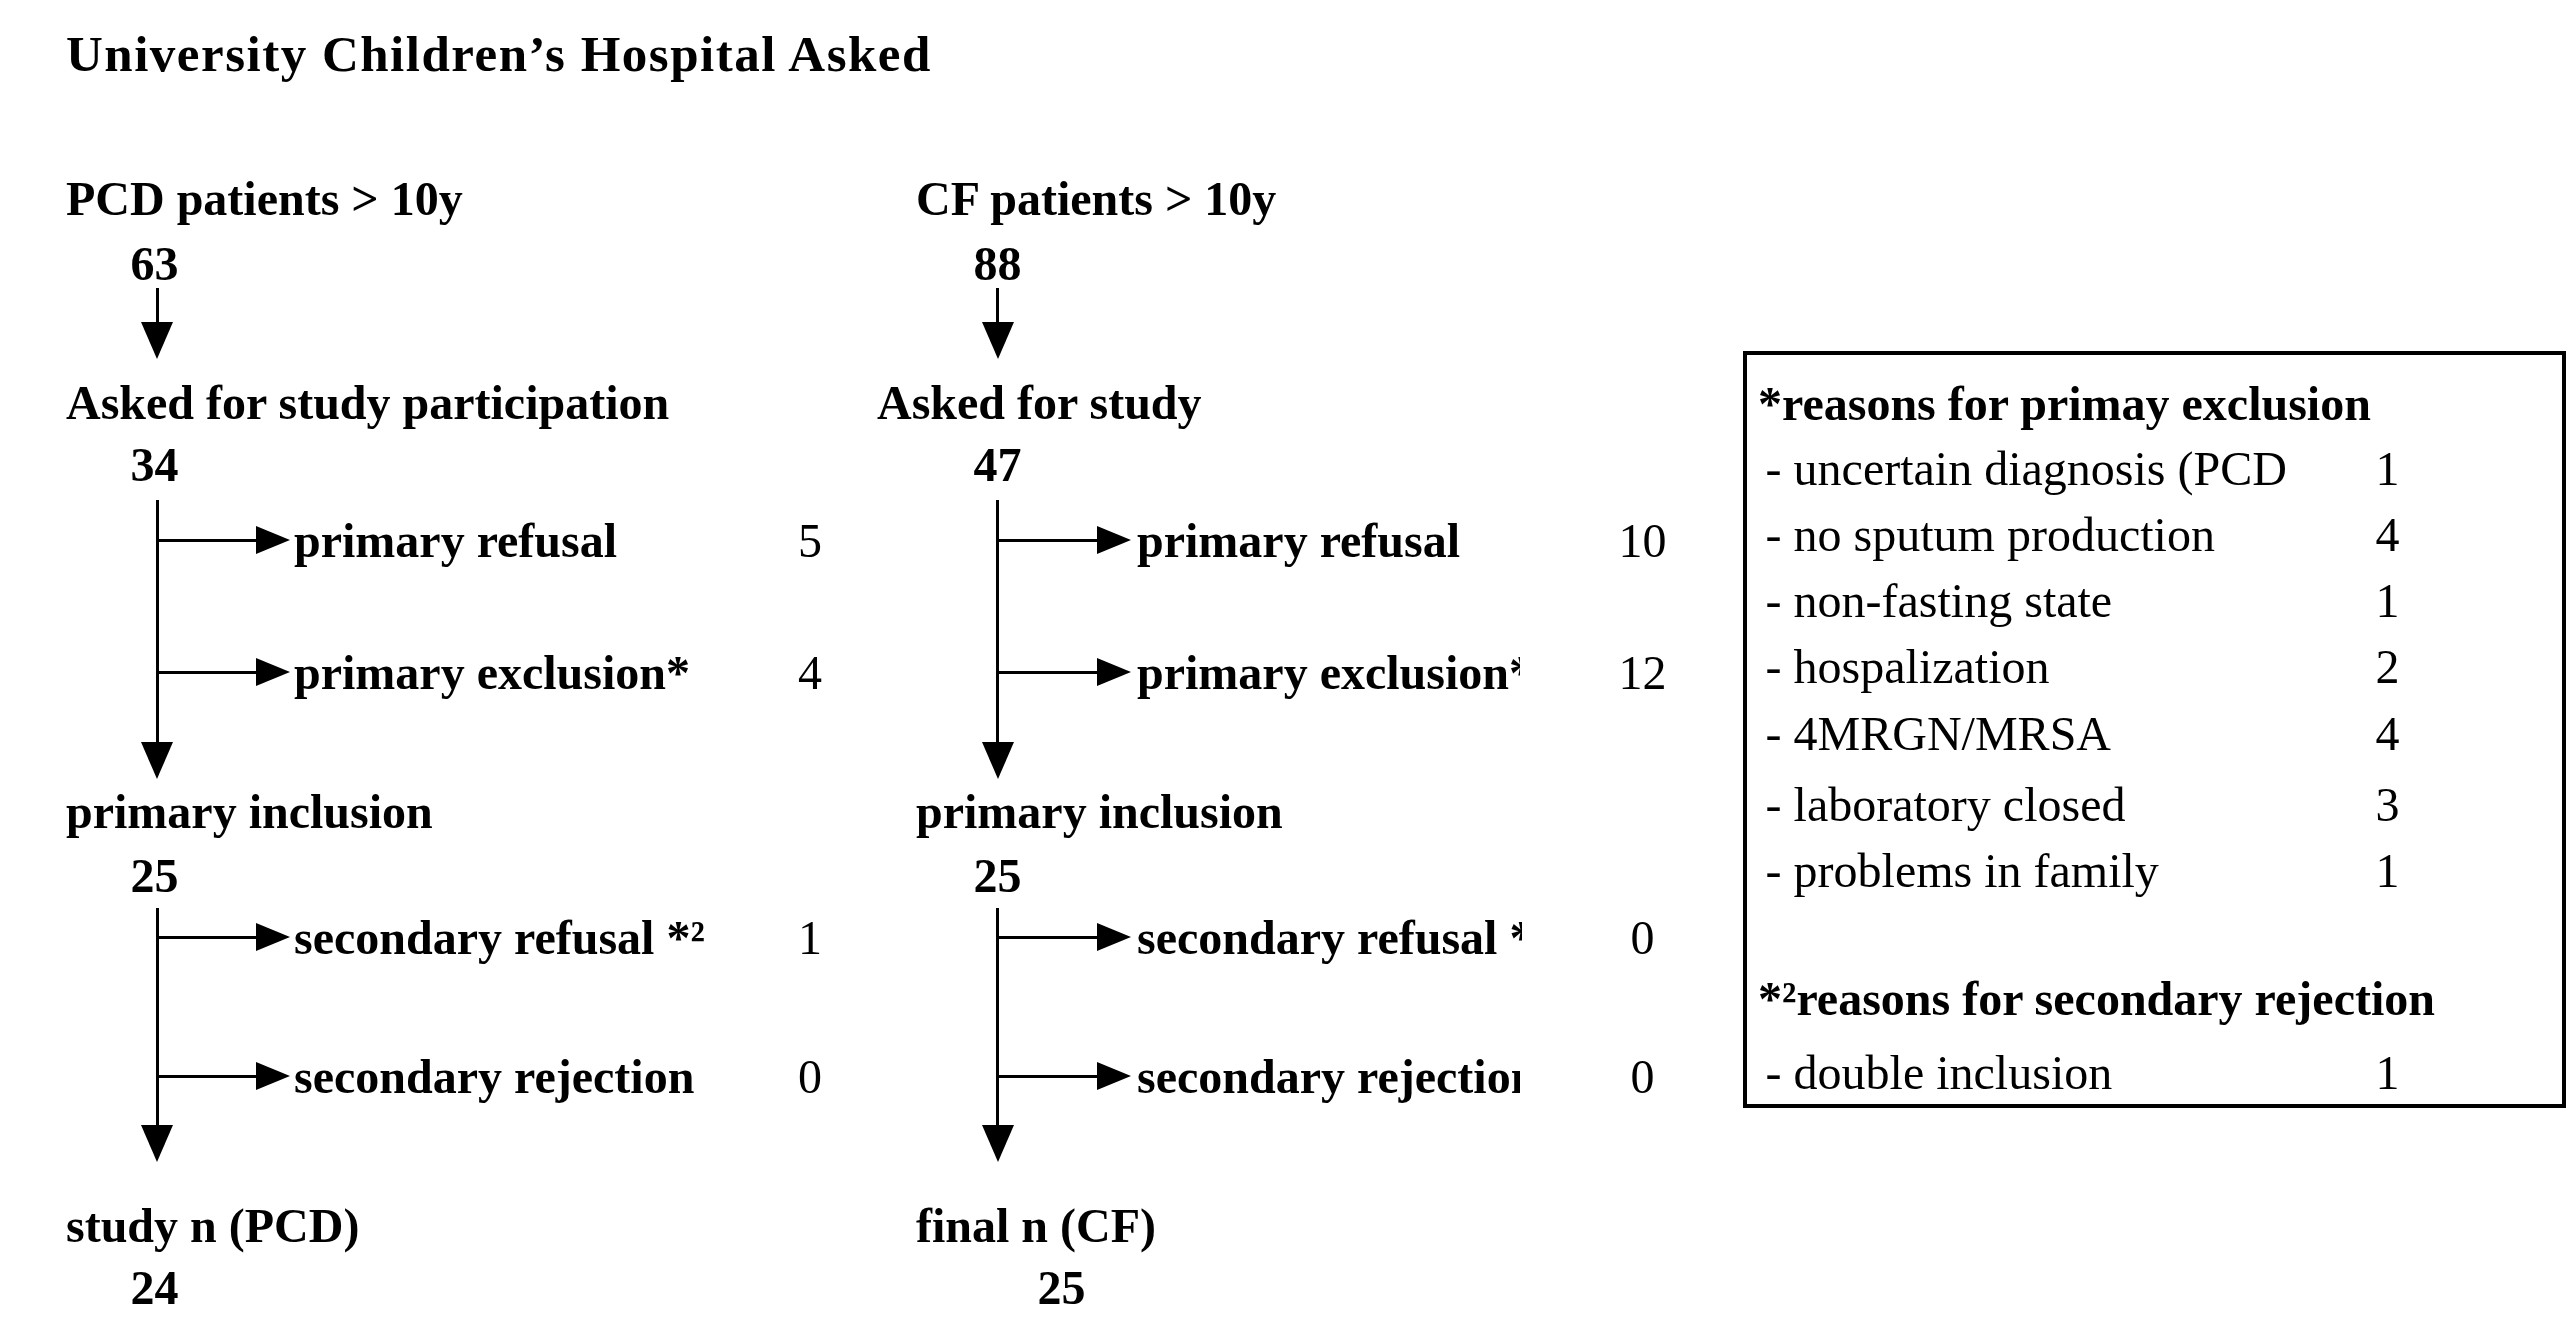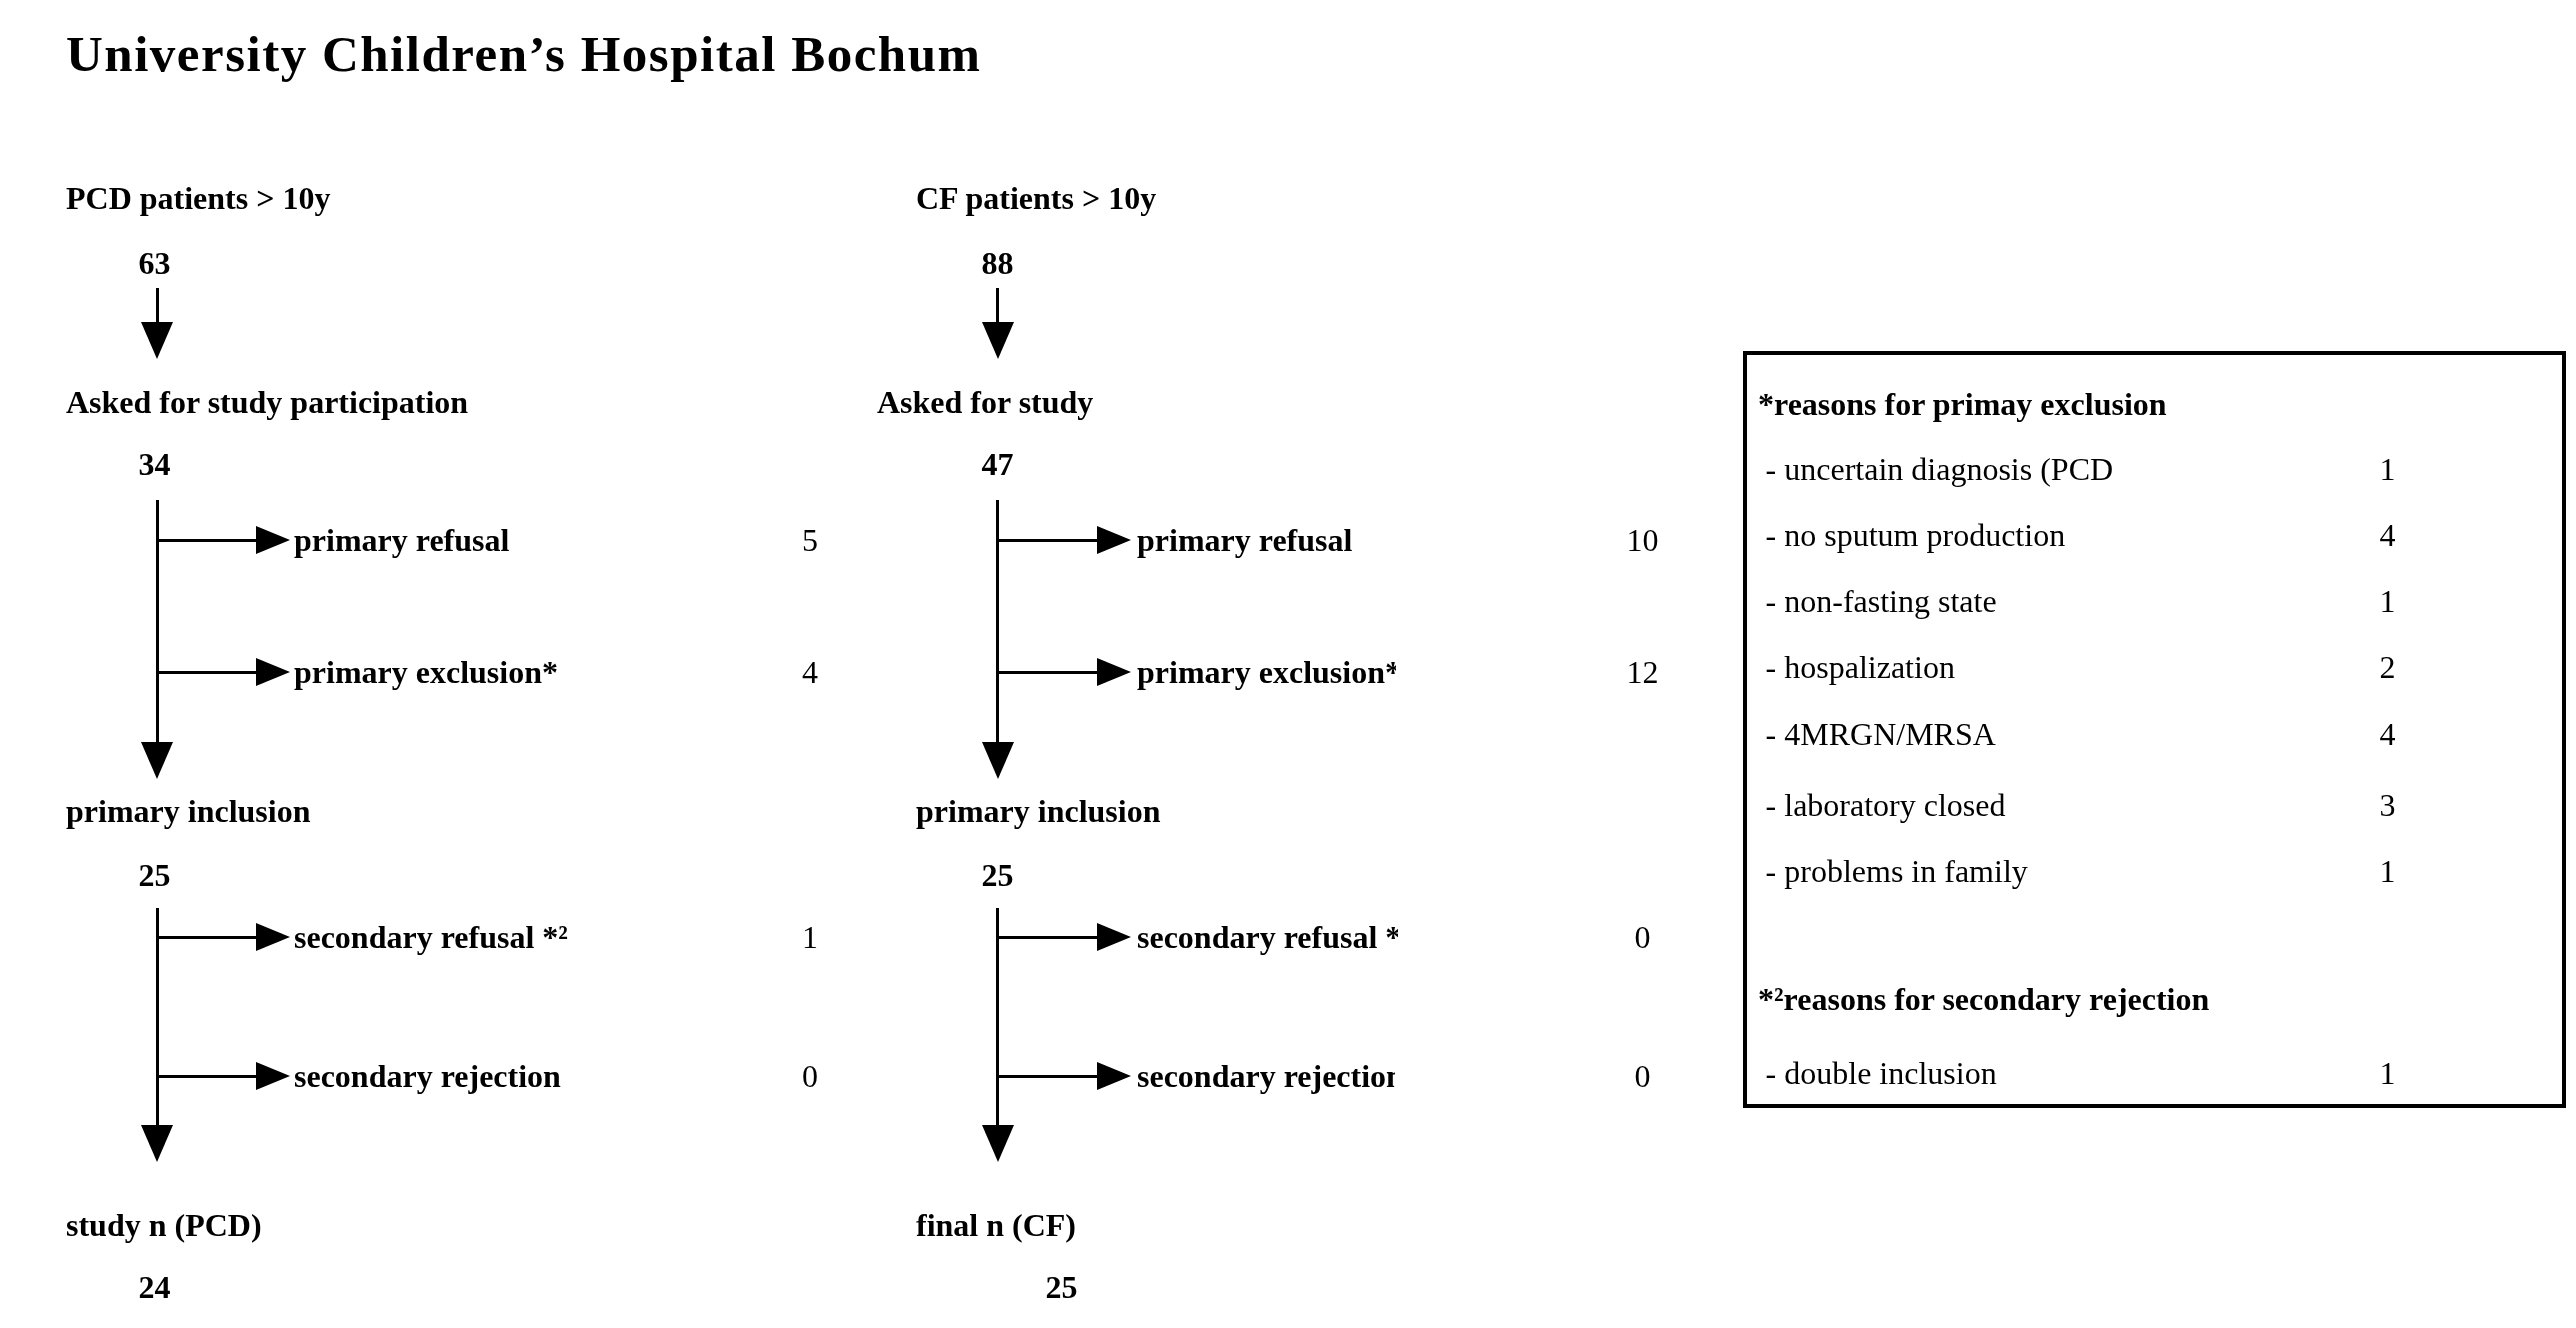--- a/index.html
+++ b/index.html
@@ -1,21 +1,21 @@
 <!DOCTYPE html>
 <html style="font-size:12.4px"><head>
 <meta charset="utf-8">
 <style>
   html,body{margin:0;padding:0;background:#ffffff;}
   .canvas{
     position:relative;width:2576px;height:1329px;background:#ffffff;
     font-family:"Liberation Serif","DejaVu Serif",serif;color:#000;
     overflow:hidden;
   }
-  .t{position:absolute;white-space:nowrap;line-height:59px;font-size:32px;}
+  .t{position:absolute;white-space:nowrap;line-height:59px;font-size:48px;}
   .bold{font-weight:bold;}
   .title{font-size:51px;font-weight:bold;letter-spacing:1.5px;line-height:62px;}
   .num{font-weight:bold;text-align:center;}
   .val{font-weight:normal;text-align:center;}
   .ctr{text-align:center;}
   .vline{position:absolute;width:3.1px;background:#000;}
   .hline{position:absolute;height:3.1px;background:#000;}
   .ah-down{position:absolute;width:0;height:0;
     border-left:16.3px solid transparent;border-right:16.3px solid transparent;
     border-top:37px solid #000;}
@@ -26,21 +26,21 @@
     height:59px;line-height:59px;vertical-align:bottom;}
   .box{position:absolute;left:1743px;top:351px;width:823px;height:757px;
     border:4.6px solid #000;box-sizing:border-box;padding-left:13px;}
   .box .t{line-height:60px;}
 </style>
 </head>
 <body>
 
 <div class="canvas">
 
-  <div class="t title" style="left:66px;top:23px;">University Children’s Hospital Bochum</div>
+  <div class="t title" style="left:66px;top:23px;">University Children’s Hospital Asked</div>
 
   <div>
     <div class="t bold" style="left:66px;top:169px;">PCD patients &gt; 10y</div>
     <div class="t num" style="left:116px;top:234px;width:77px;">63</div>
 
     <div class="vline" style="left:156px;top:288px;height:37px;"></div>
     <div class="ah-down" style="left:141px;top:322px;"></div>
 
     <div class="t bold" style="left:66px;top:373px;">Asked for study participation</div>
     <div class="t num" style="left:116px;top:435px;width:77px;">34</div>

